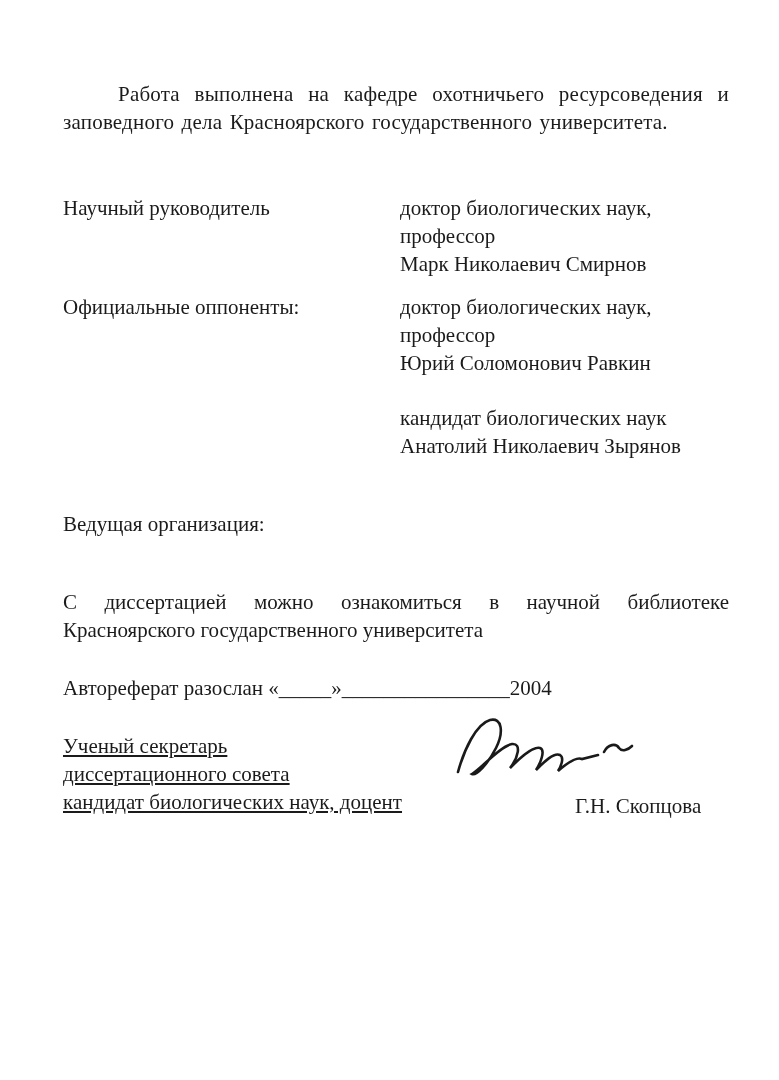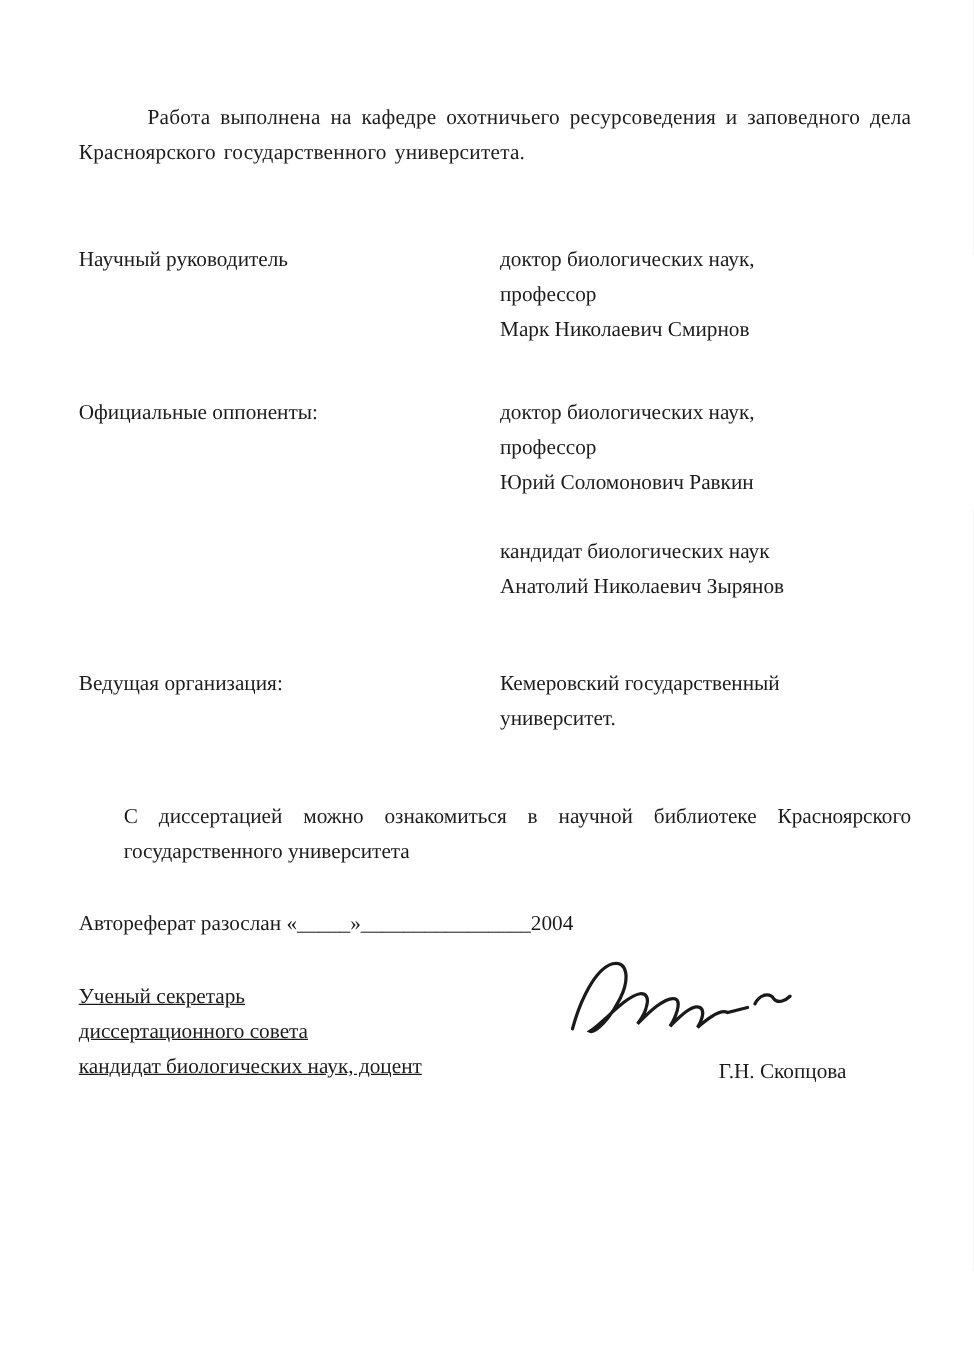--- a/index.html
+++ b/index.html
@@ -8,55 +8,54 @@
     background: #e8e8e8;
   }
   .page {
     position: relative;
     width: 779px;
     height: 1080px;
     margin: 0 auto;
     background: #ffffff;
     color: #1b1b1b;
     font-family: "Liberation Serif", "DejaVu Serif", serif;
-    font-size: 17px;
+    font-size: 21px;
     line-height: 28px;
     box-sizing: border-box;
     padding: 80px 50px 0 63px;
     overflow: hidden;
   }
   p { margin: 0; }
   .intro {
     text-align: justify;
     text-indent: 55px;
     letter-spacing: 0.2px;
     word-spacing: 2px;
     margin-bottom: 58px;
   }
   .row {
     display: grid;
     grid-template-columns: 337px 1fr;
     align-items: start;
   }
   .row .label { white-space: nowrap; }
   .row .lines div { white-space: nowrap; }
-  .row-supervisor { margin-bottom: 38px; }
+  .row-supervisor { margin-bottom: 15px; }
   .opponent-gap { height: 27px; }
   .row-opponents { margin-bottom: 50px; }
   .row-leadorg { margin-bottom: 50px; margin-top: 48px; }
   .defense {
     text-align: justify;
     letter-spacing: 0.2px;
     word-spacing: 3px;
     margin-bottom: 42px;
   }
   .library {
     text-align: justify;
     margin-bottom: 30px;
-    margin-left: 36px;
   }
   .sent-line {
     margin-bottom: 30px;
     white-space: nowrap;
   }
   .secretary-block {
     position: relative;
     height: 130px;
     text-decoration: underline;
   }
@@ -98,24 +97,20 @@
       <div>профессор</div>
       <div>Юрий Соломонович Равкин</div>
       <div class="opponent-gap"></div>
       <div>кандидат биологических наук</div>
       <div>Анатолий Николаевич Зырянов</div>
     </div>
   </div>
 
   <div class="row row-leadorg">
     <div class="label">Ведущая организация:</div>
-    <div class="lines">
-      <div>Кемеровский государственный</div>
-      <div>университет.</div>
-    </div>
   </div>
 
 
   <p class="library">С диссертацией можно ознакомиться в научной библиотеке Красноярского государственного университета</p>
 
   <p class="sent-line">Автореферат разослан  «_____»________________2004</p>
 
   <div class="secretary-block">
     <div class="secretary-lines">
       <div>Ученый секретарь</div>

